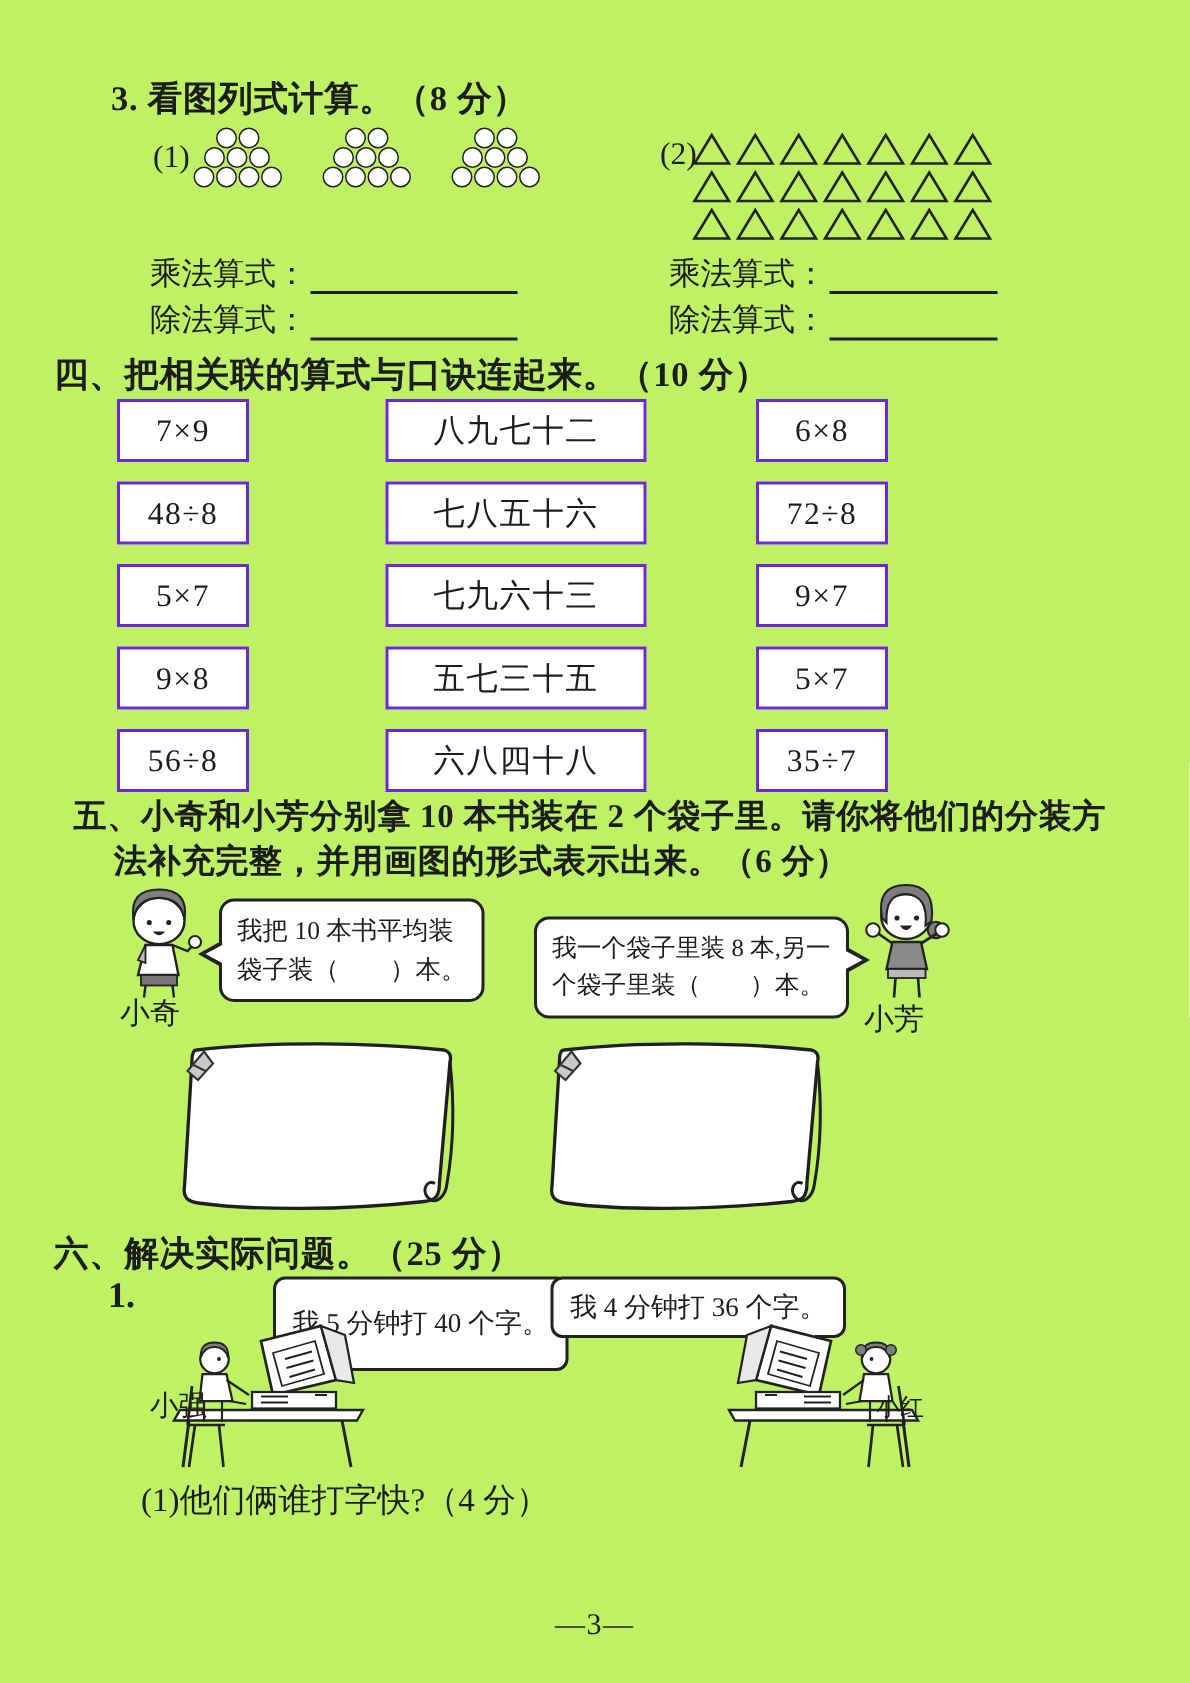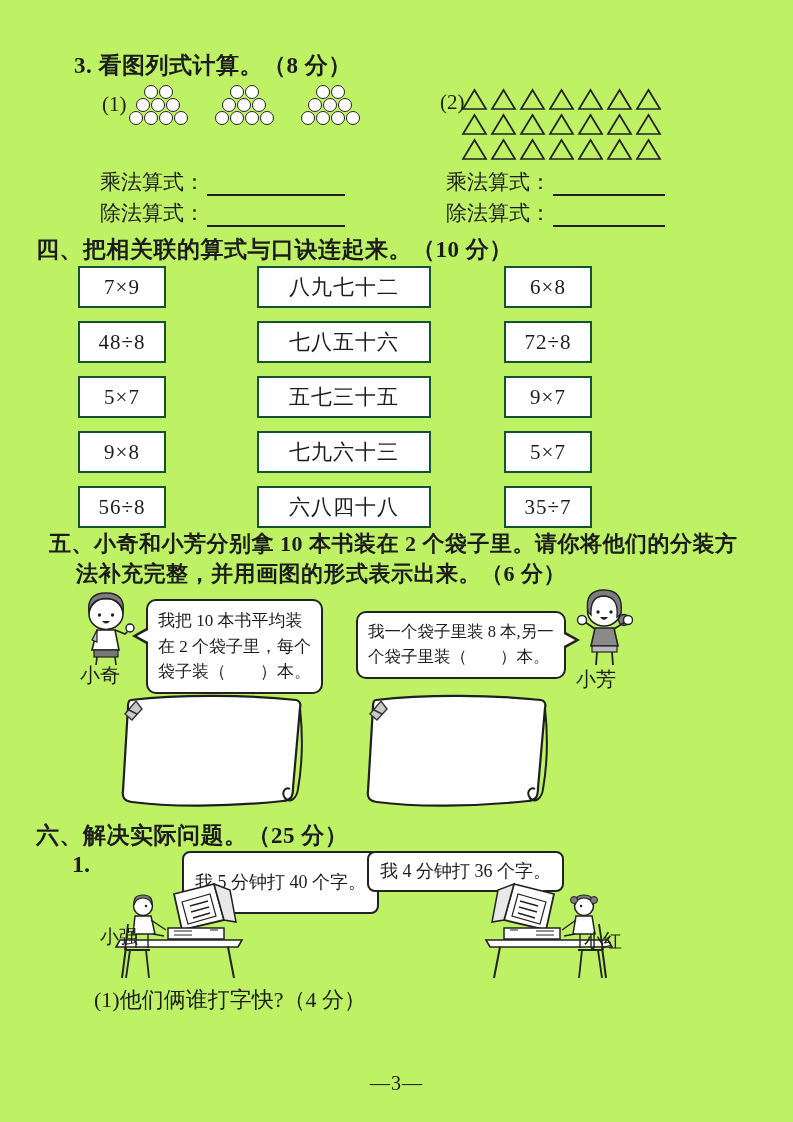--- a/index.html
+++ b/index.html
@@ -14,21 +14,21 @@
   .w138{width:138px}.w112{width:112px}
   
   #circle-groups{display:flex;gap:26px;}
   .circle-group{display:flex;flex-direction:column;align-items:center;}
   .circle-row{display:flex;}
   .circle{width:14px;height:14px;border:1.8px solid #222;border-radius:50%;
           box-sizing:border-box;margin:-1px 0.5px 0 0.5px;background:#fff;}
   .tri-row{display:flex;gap:2px;margin-bottom:2px;}
   
   .match-col{display:flex;flex-direction:column;}
-  .match-box{border:2px solid #14532d;height:38px;display:flex;align-items:center;
+  .match-box{border:2px solid #6d28d9;height:38px;display:flex;align-items:center;
              justify-content:center;font-size:21px;margin-bottom:13px;background:#fff;
              letter-spacing:1px;white-space:nowrap;}
   
   .bubble{position:absolute;border:2px solid #222;border-radius:10px;background:#fff;
           padding:7px 10px;font-size:17px;line-height:1.5;white-space:nowrap;}
   .bubble .tail{position:absolute;width:0;height:0;border-style:solid;}
   .tail-l-b{left:-16px;top:26px;border-width:9px 16px 9px 0;border-color:transparent #222 transparent transparent;}
   .tail-l-w{left:-11px;top:28px;border-width:7px 13px 7px 0;border-color:transparent #fff transparent transparent;}
   .tail-r-b{right:-16px;top:18px;border-width:9px 0 9px 16px;border-color:transparent transparent transparent #222;}
   .tail-r-w{right:-11px;top:20px;border-width:7px 0 7px 13px;border-color:transparent transparent transparent #fff;}
@@ -237,22 +237,22 @@
   <div id="q4-col-left" class="abs match-col" style="left:78px;top:266px;width:88px">
       <div class="match-box">7×9</div>
       <div class="match-box">48÷8</div>
       <div class="match-box">5×7</div>
       <div class="match-box">9×8</div>
       <div class="match-box">56÷8</div>
     </div>
   <div id="q4-col-middle" class="abs match-col" style="left:257px;top:266px;width:174px">
       <div class="match-box">八九七十二</div>
       <div class="match-box">七八五十六</div>
+      <div class="match-box">七九六十三</div>
       <div class="match-box">五七三十五</div>
-      <div class="match-box">七九六十三</div>
       <div class="match-box">六八四十八</div>
     </div>
   <div id="q4-col-right" class="abs match-col" style="left:504px;top:266px;width:88px">
       <div class="match-box">6×8</div>
       <div class="match-box">72÷8</div>
       <div class="match-box">9×7</div>
       <div class="match-box">5×7</div>
       <div class="match-box">35÷7</div>
     </div>
 
@@ -273,21 +273,20 @@
       <rect x="24" y="62" width="24" height="7" fill="#777" stroke="#222" stroke-width="1.2"></rect>
       <path d="M27,69 L26,77 M45,69 L46,77" stroke="#222" stroke-width="1.6"></path>
     </svg>
   </div>
   <div class="abs kid-label" style="left:80px;top:662px">小奇</div>
 
   <div class="bubble" style="left:146px;top:599px">
     <span class="tail tail-l-b"></span>
     <span class="tail tail-l-w"></span>
     <div>我把 10 本书平均装</div>
-    <div>在 2 个袋子里，每个</div>
     <div>袋子装（　　）本。</div>
   </div>
 
   <div class="bubble" style="left:356px;top:611px;font-size:16.5px">
     <span class="tail tail-r-b"></span>
     <span class="tail tail-r-w"></span>
     <div>我一个袋子里装 8 本,另一</div>
     <div>个袋子里装（　　）本。</div>
   </div>
 
@@ -373,18 +372,18 @@
       <path d="M97,29 Q96,19 106,19 Q116,19 115,29 Q113,22 106,22 Q99,22 97,29 Z" fill="#7d7d7d" stroke="#222" stroke-width="1.2"></path>
       <circle cx="96" cy="24" r="3.5" fill="#7d7d7d" stroke="#222" stroke-width="1"></circle>
       <circle cx="116" cy="24" r="3.5" fill="#7d7d7d" stroke="#222" stroke-width="1"></circle>
       <circle cx="103" cy="30" r="1.3" fill="#222"></circle>
       <path d="M98,40 L114,40 L117,58 L95,58 Z" fill="#fff" stroke="#222" stroke-width="1.5"></path>
       <path d="M98,44 L84,54 M97,58 L86,60" stroke="#222" stroke-width="1.5"></path>
       <path d="M121,48 L125,74 M125,74 L100,74 M120,74 L124,102 M104,74 L101,102" fill="none" stroke="#222" stroke-width="1.8"></path>
       <path d="M102,58 L102,72 M113,58 L113,72" stroke="#222" stroke-width="1.4"></path>
     </svg>
   </div>
-  <div class="abs kid-label" style="left:584px;top:928px;font-size:19px">小红</div>
+  <div class="abs kid-label" style="left:584px;top:928px;font-size:16px">小红</div>
 
   <div class="abs" style="left:94px;top:985px;font-size:22px">(1)他们俩谁打字快?（4 分）</div>
 
   <div class="abs footer">—3—</div>
 </div>
 
 </body></html>

